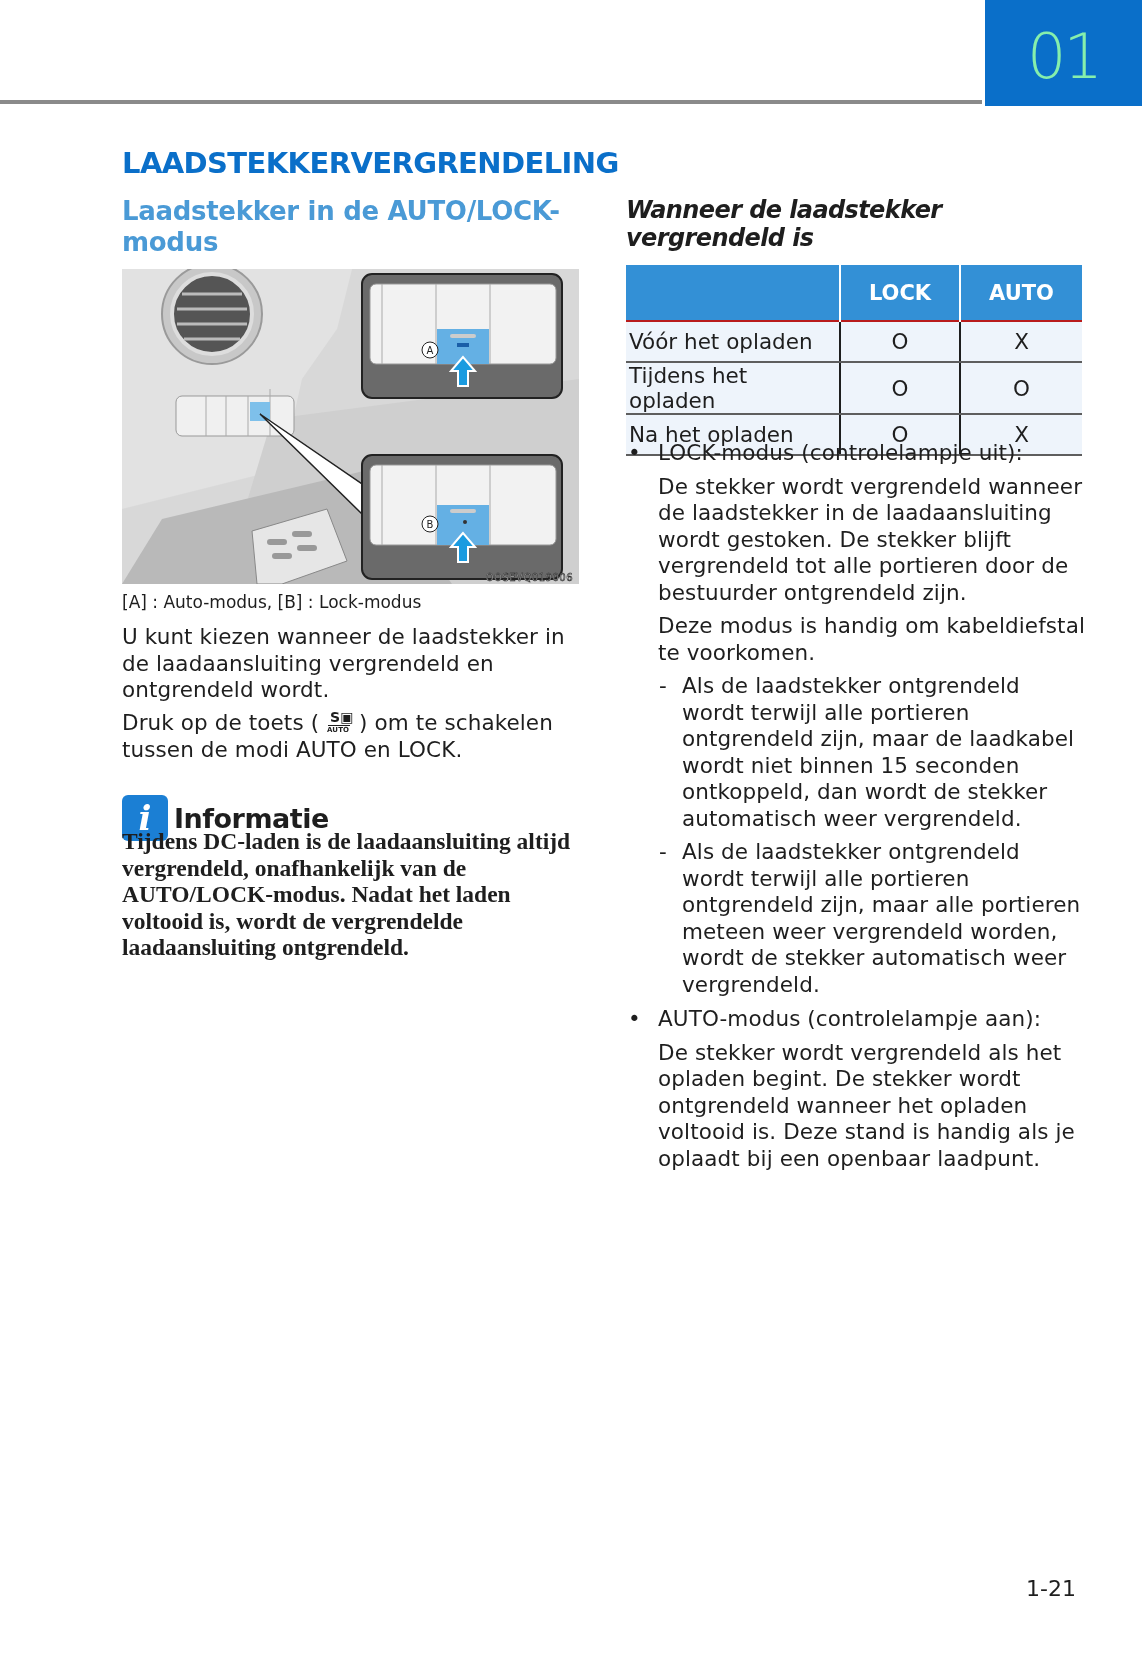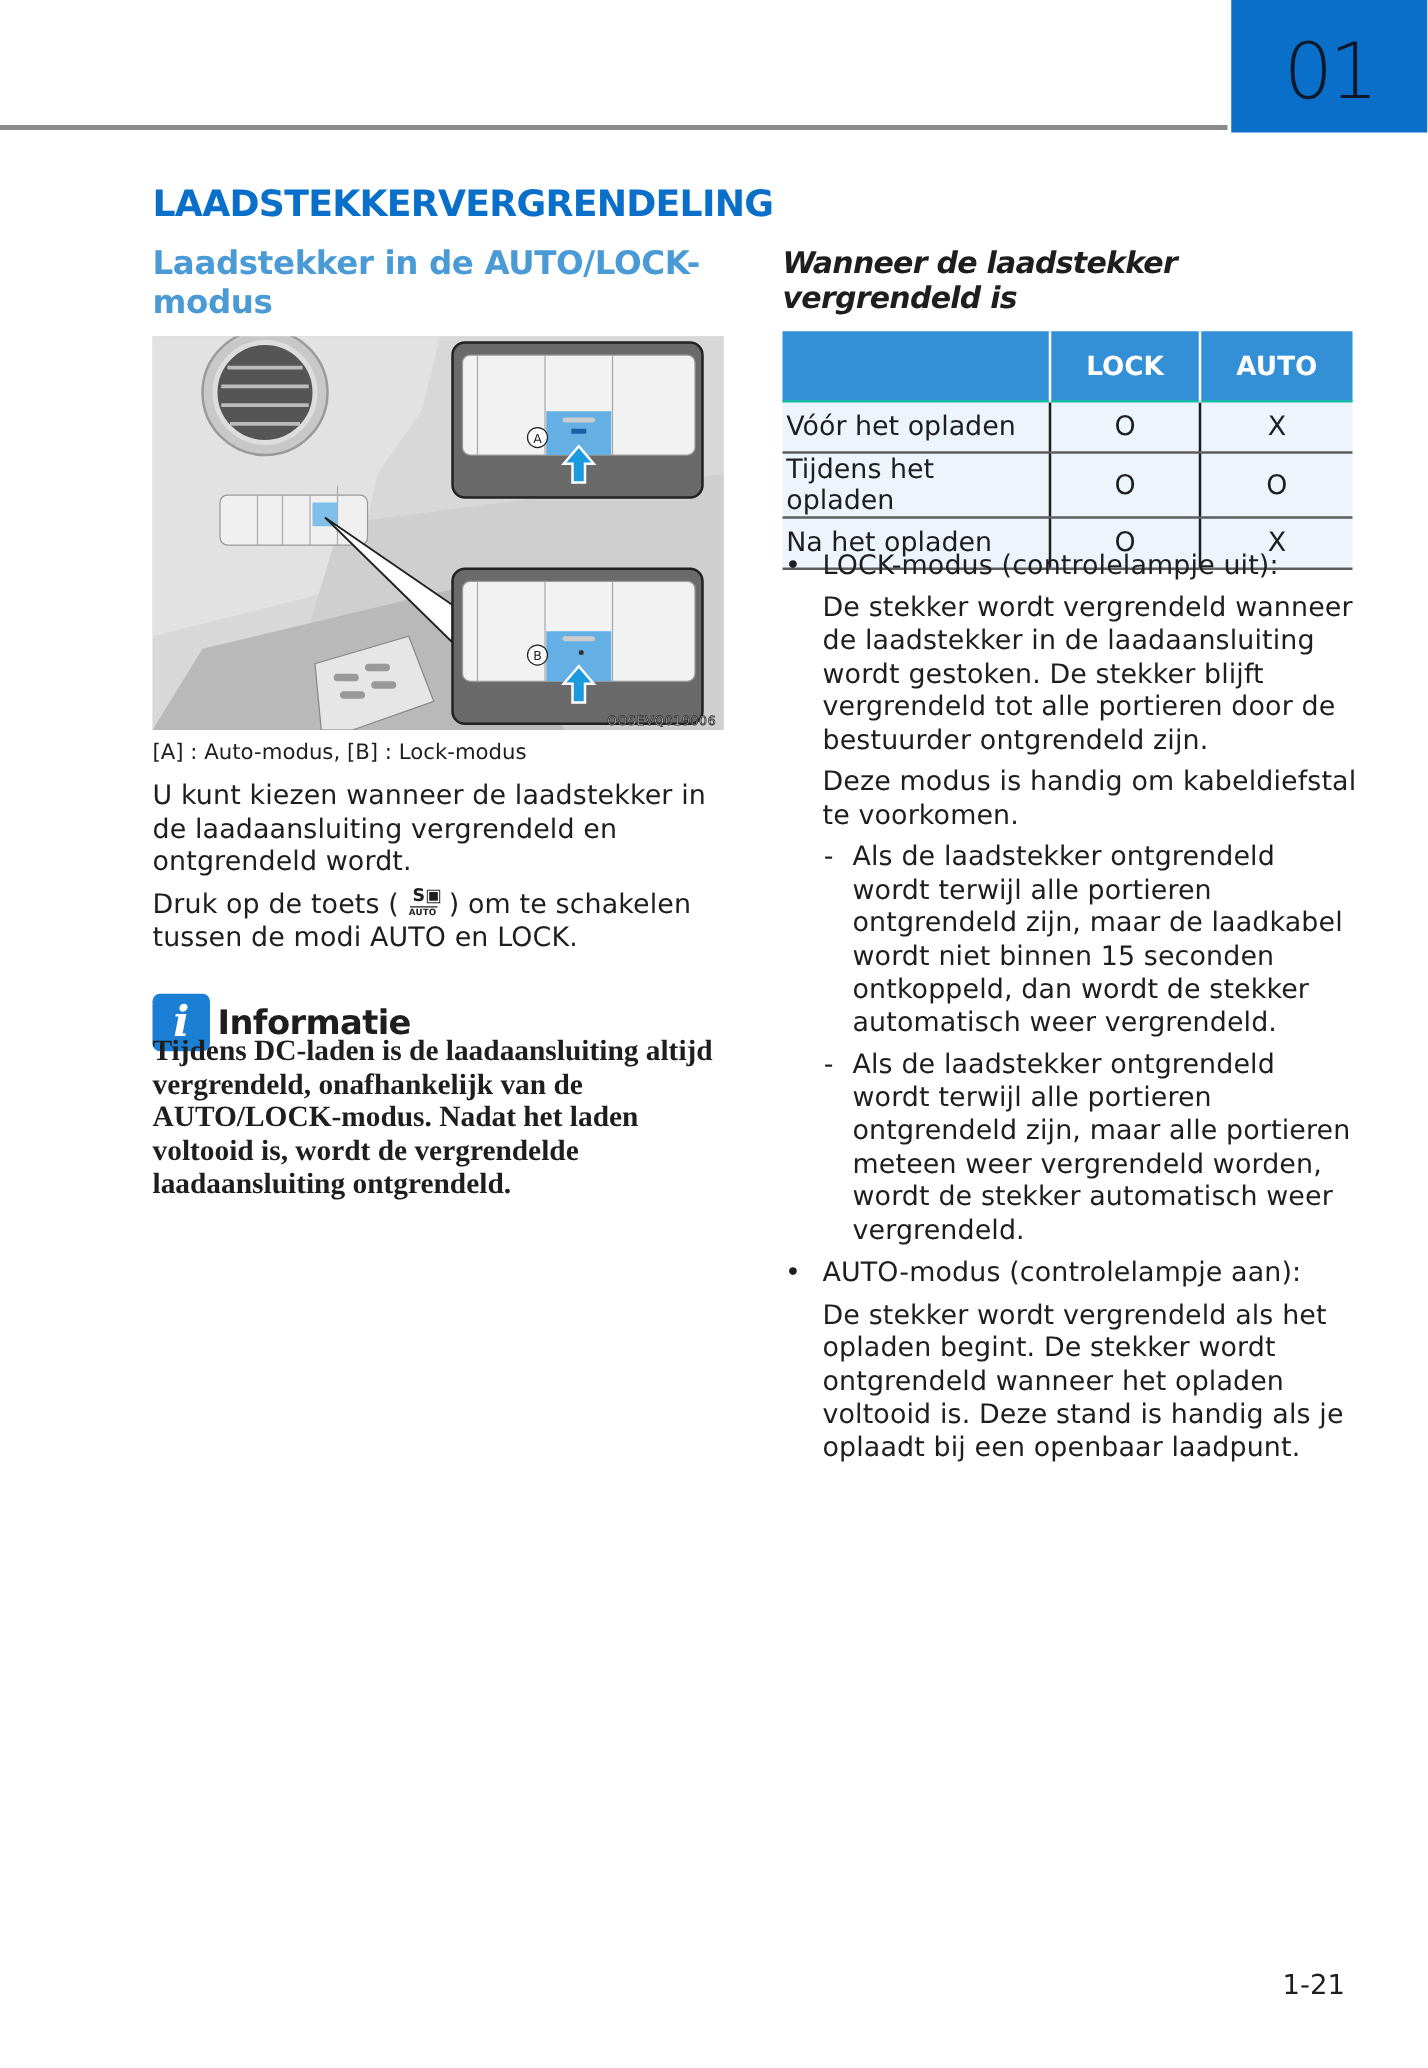--- a/index.html
+++ b/index.html
@@ -1,21 +1,21 @@
 <!DOCTYPE html>
 <html><head>
   <meta charset="utf-8">
   <style>
     * { box-sizing: border-box; margin: 0; padding: 0; }
     html, body { width: 1142px; height: 1654px; background: #ffffff; overflow: hidden; }
     body { position: relative; font-family: "DejaVu Sans", sans-serif; color: #1e1e1e; }
 
     .top-rule { position: absolute; left: 0; top: 100px; width: 982px; height: 4px; background: #8a8a8a; }
     .chapter-tab { position: absolute; left: 985px; top: 0; width: 157px; height: 106px; background: #0a6fc9;
-      color: #0f172a; font-family: "DejaVu Sans", sans-serif; font-size: 62px; font-weight: 300; letter-spacing: -3px;
+      color: #86efac; font-family: "DejaVu Sans", sans-serif; font-size: 62px; font-weight: 300; letter-spacing: -3px;
       display: flex; align-items: center; justify-content: center; padding-top: 6px; }
 
     .section-title { position: absolute; left: 122px; top: 146px; color: #0a6fc9;
       font-family: "DejaVu Sans", sans-serif; font-weight: bold; font-size: 29px; letter-spacing: -0.6px; }
 
     .sub-title { position: absolute; left: 122px; top: 196px; width: 440px; color: #4a9ad6;
       font-family: "DejaVu Sans", sans-serif; font-weight: bold; font-size: 26px; line-height: 31px; letter-spacing: -0.3px; }
 
     .right-title { position: absolute; left: 626px; top: 196px; width: 440px; color: #1e1e1e;
       font-family: "DejaVu Sans", sans-serif; font-weight: bold; font-style: italic; font-size: 24px; line-height: 28px; letter-spacing: -0.6px; }
@@ -44,21 +44,21 @@
     .info-body { position: absolute; left: 122px; top: 828px; width: 470px; font-family: "Liberation Serif", serif;
       font-weight: bold; font-size: 23.5px; line-height: 26.5px; color: #1e1e1e; }
 
     .lock-table { position: absolute; left: 626px; top: 265px; width: 456px; border-collapse: collapse; }
     .lock-table th { background: #3390d6; color: #fff; font-family: "DejaVu Sans", sans-serif; font-weight: bold;
       font-size: 21px; height: 56px; text-align: center; border-left: 2px solid #ffffff; }
     .lock-table th:first-child { border-left: none; }
     .lock-table td { background: #eef4fb; font-size: 21.5px; height: 41px; border-bottom: 2px solid #5e5e5e; text-align: center; color: #1e1e1e; }
     .lock-table td:first-child { text-align: left; padding-left: 3px; border-right: 2px solid #1e1e1e; }
     .lock-table td:nth-child(2) { border-right: 2px solid #1e1e1e; }
-    .lock-table tr.first-row td { border-top: 2px solid #14b8a6; }
+    .lock-table tr.first-row td { border-top: 2px solid #b91c1c; }
     .col-label { width: 214px; }
     .col-lock { width: 120px; }
 
     .bullets { position: absolute; left: 626px; top: 440px; width: 460px; }
     .bullet { position: relative; padding-left: 32px; }
     .bullet-dot { position: absolute; left: 2px; top: 0; }
     .para { margin-top: 7px; }
     .sub-bullet { position: relative; padding-left: 24px; margin-top: 7px; }
     .sub-bullet .dash { position: absolute; left: 1px; top: 0; }
     .bullet + .bullet { margin-top: 8px; }

